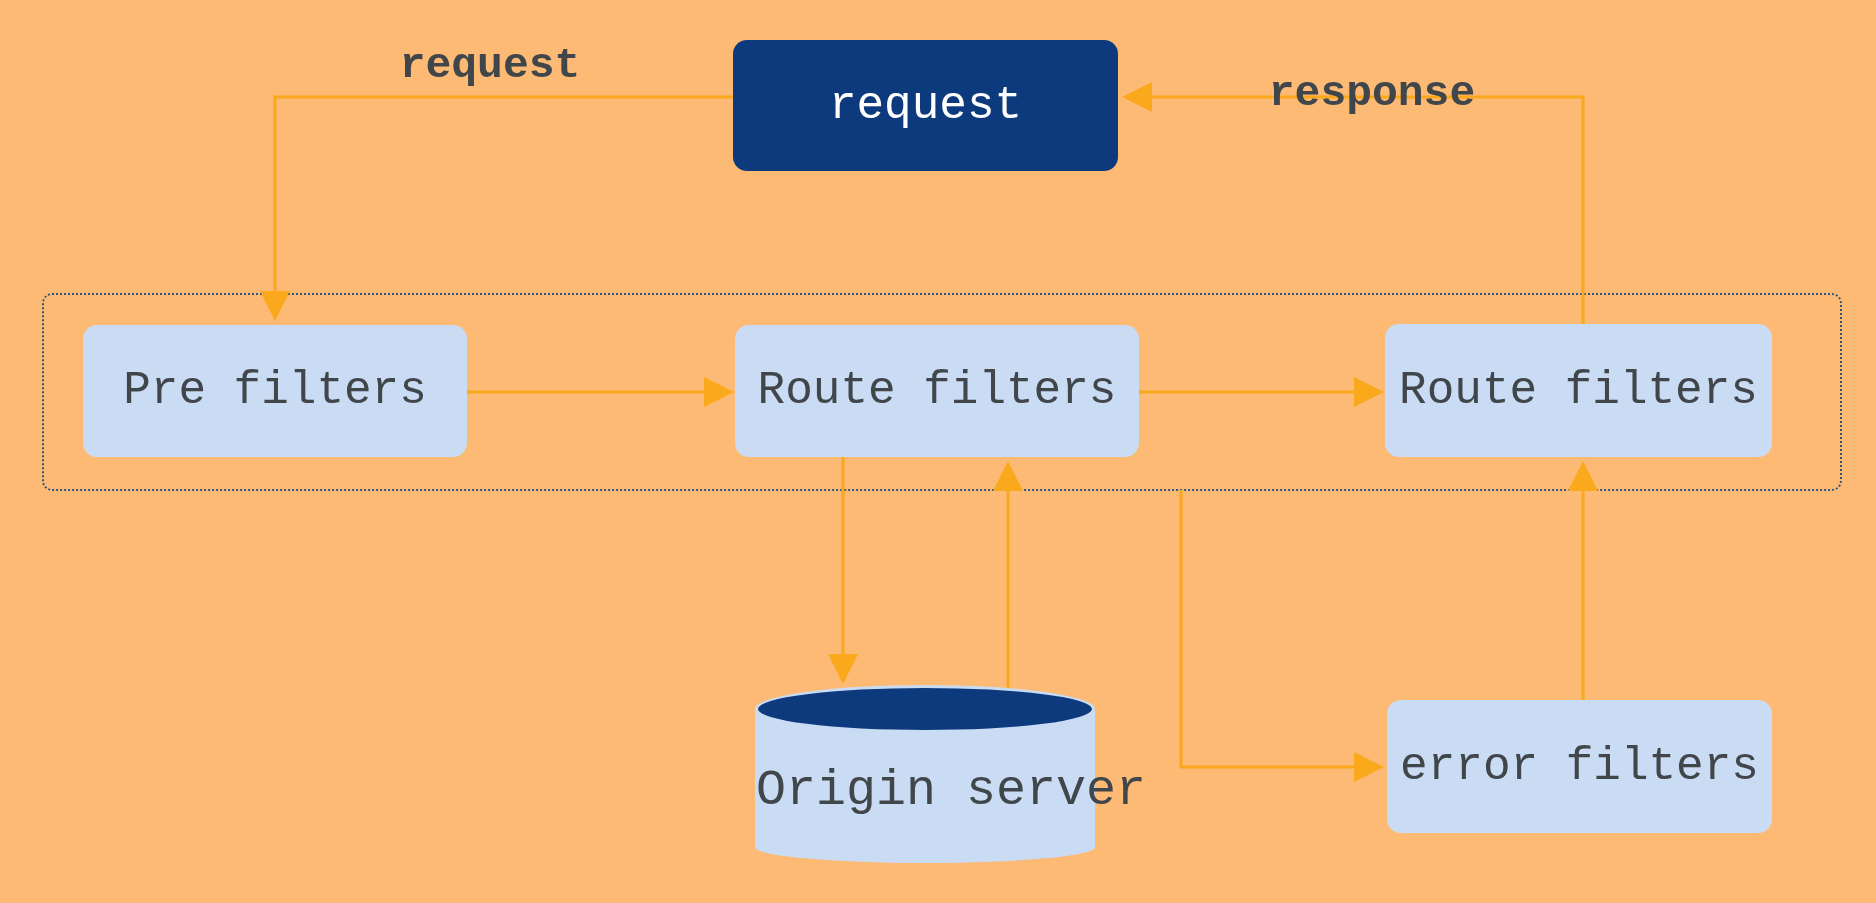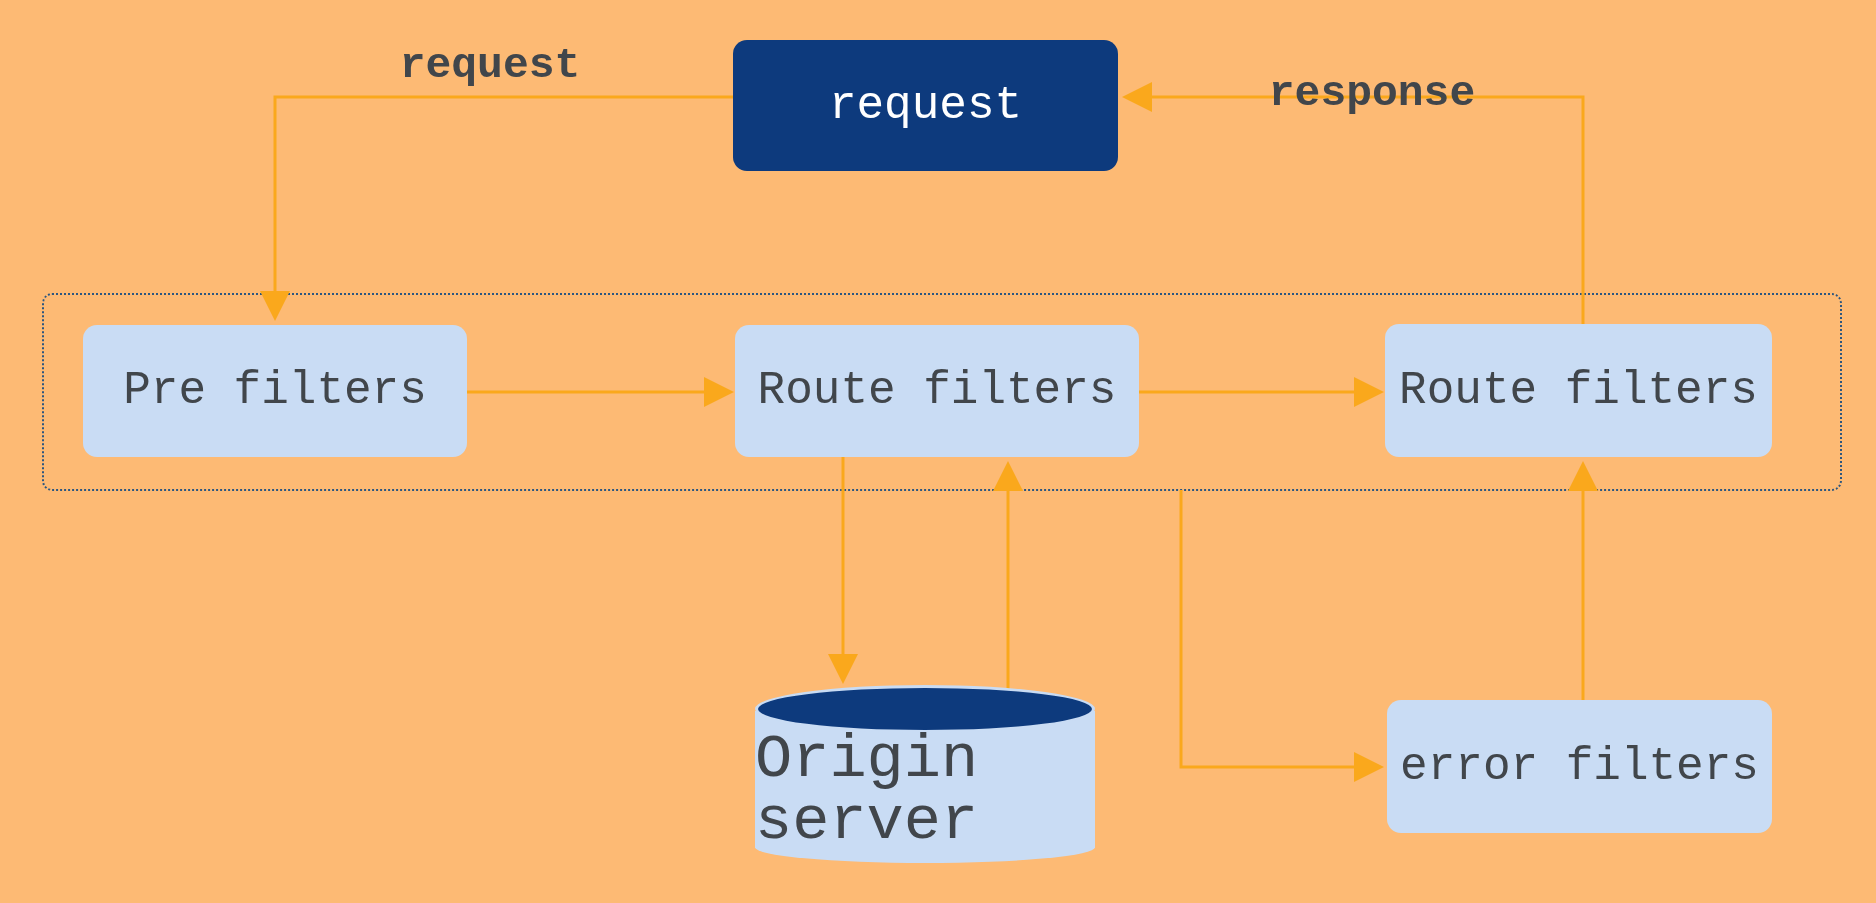--- a/index.html
+++ b/index.html
@@ -101,21 +101,21 @@
     border: 3px solid var(--light-blue);
     border-radius: 50%;
   }
   .cyl-label {
     position: absolute;
     left: 0; top: 72px;
     width: 392px; height: 68px;
     display: flex;
     align-items: center;
     justify-content: center;
-    font-size: 62px;
+    font-size: 50px;
     line-height: 1;
     color: var(--label-gray);
   }
 </style>
 </head>
 <body>
 
 <div class="stage">
 
   <div class="filters-container"></div>

